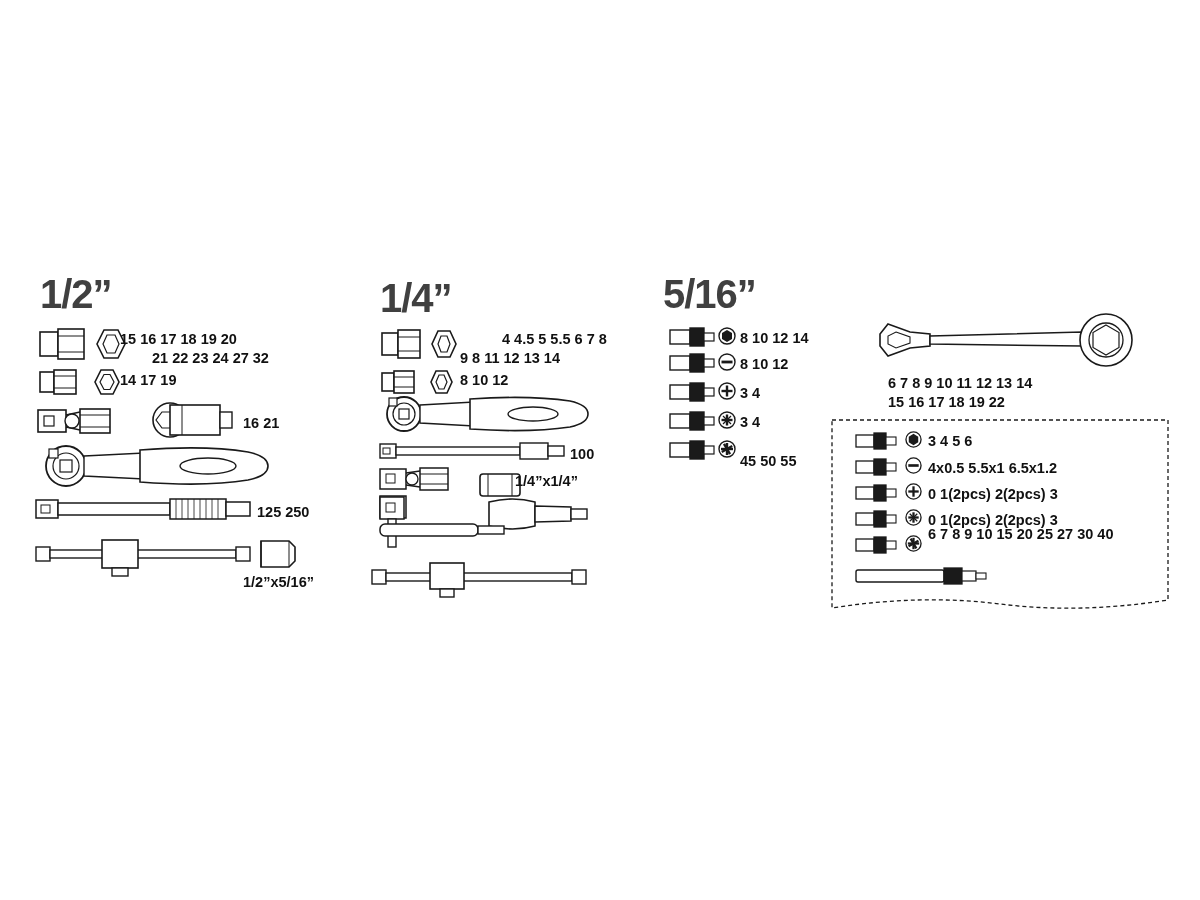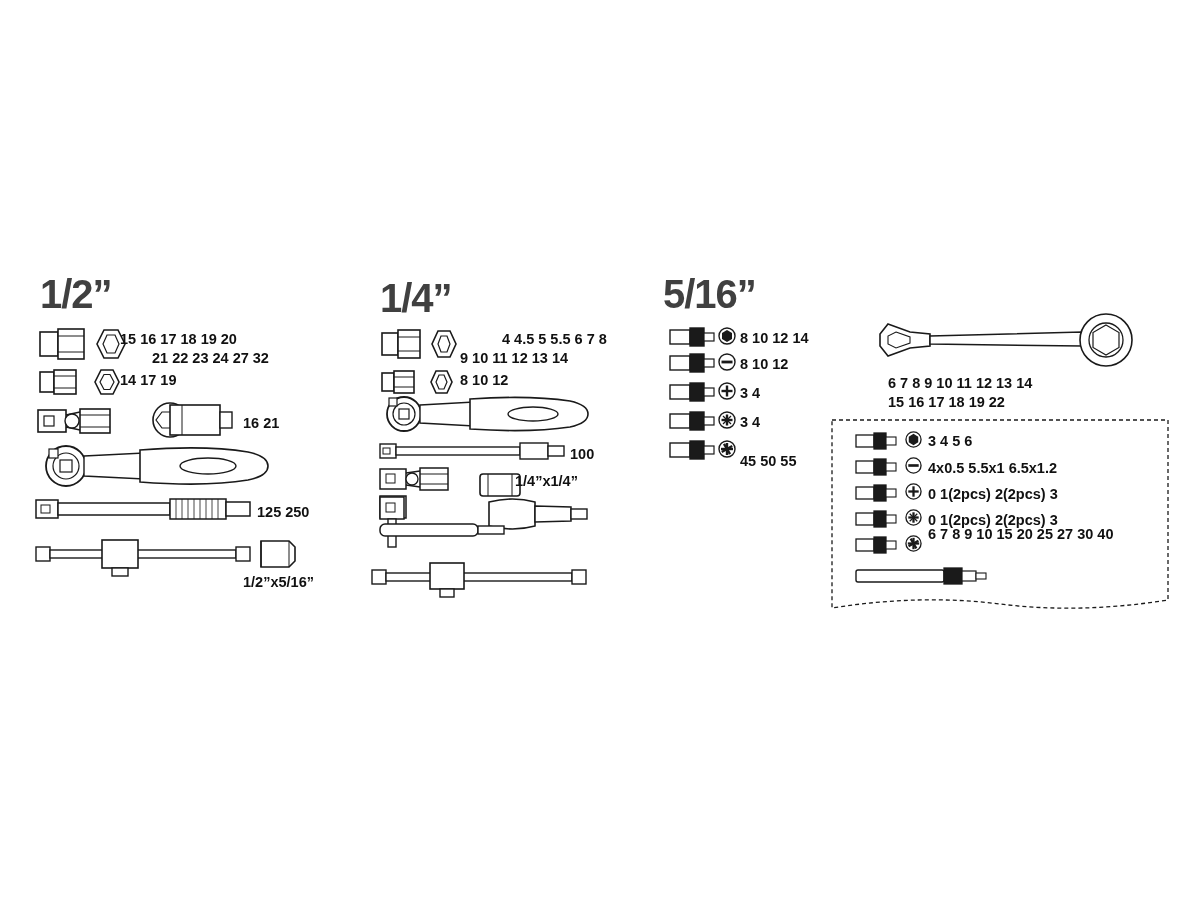--- a/index.html
+++ b/index.html
@@ -158,21 +158,21 @@
     <svg width="80" height="32" viewBox="0 0 80 32">
       <rect x="2" y="5" width="16" height="22" fill="#fff" stroke="#1a1a1a" stroke-width="1.6"></rect>
       <rect x="18" y="2" width="22" height="28" fill="#fff" stroke="#1a1a1a" stroke-width="1.6"></rect>
       <line x1="18" y1="9" x2="40" y2="9" stroke="#1a1a1a" stroke-width="1"></line>
       <line x1="18" y1="23" x2="40" y2="23" stroke="#1a1a1a" stroke-width="1"></line>
       <polygon points="58,3 70,3 76,16 70,29 58,29 52,16" fill="#fff" stroke="#1a1a1a" stroke-width="1.6"></polygon>
       <polygon points="61,8 67,8 70,16 67,24 61,24 58,16" fill="#fff" stroke="#1a1a1a" stroke-width="1.2"></polygon>
     </svg>
   </div>
   <div class="sizes" style="left:476px; top:330px;margin-left:26px;">4  4.5  5  5.5  6  7  8</div>
-  <div class="sizes" style="left:460px; top:349px;">9  10  11  12  13  14</div>
+  <div class="sizes" style="left:460px; top:349px;">9  8  11  12  13  14</div>
 
   <div class="row-line" style="left:380px; top:368px;">
     <svg width="80" height="28" viewBox="0 0 80 28">
       <rect x="2" y="5" width="12" height="18" fill="#fff" stroke="#1a1a1a" stroke-width="1.6"></rect>
       <rect x="14" y="3" width="20" height="22" fill="#fff" stroke="#1a1a1a" stroke-width="1.6"></rect>
       <line x1="14" y1="9" x2="34" y2="9" stroke="#1a1a1a" stroke-width="1"></line>
       <line x1="14" y1="19" x2="34" y2="19" stroke="#1a1a1a" stroke-width="1"></line>
       <polygon points="56,3 67,3 72,14 67,25 56,25 51,14" fill="#fff" stroke="#1a1a1a" stroke-width="1.6"></polygon>
       <polygon points="59,7 64,7 67,14 64,21 59,21 56,14" fill="#fff" stroke="#1a1a1a" stroke-width="1.2"></polygon>
     </svg>

